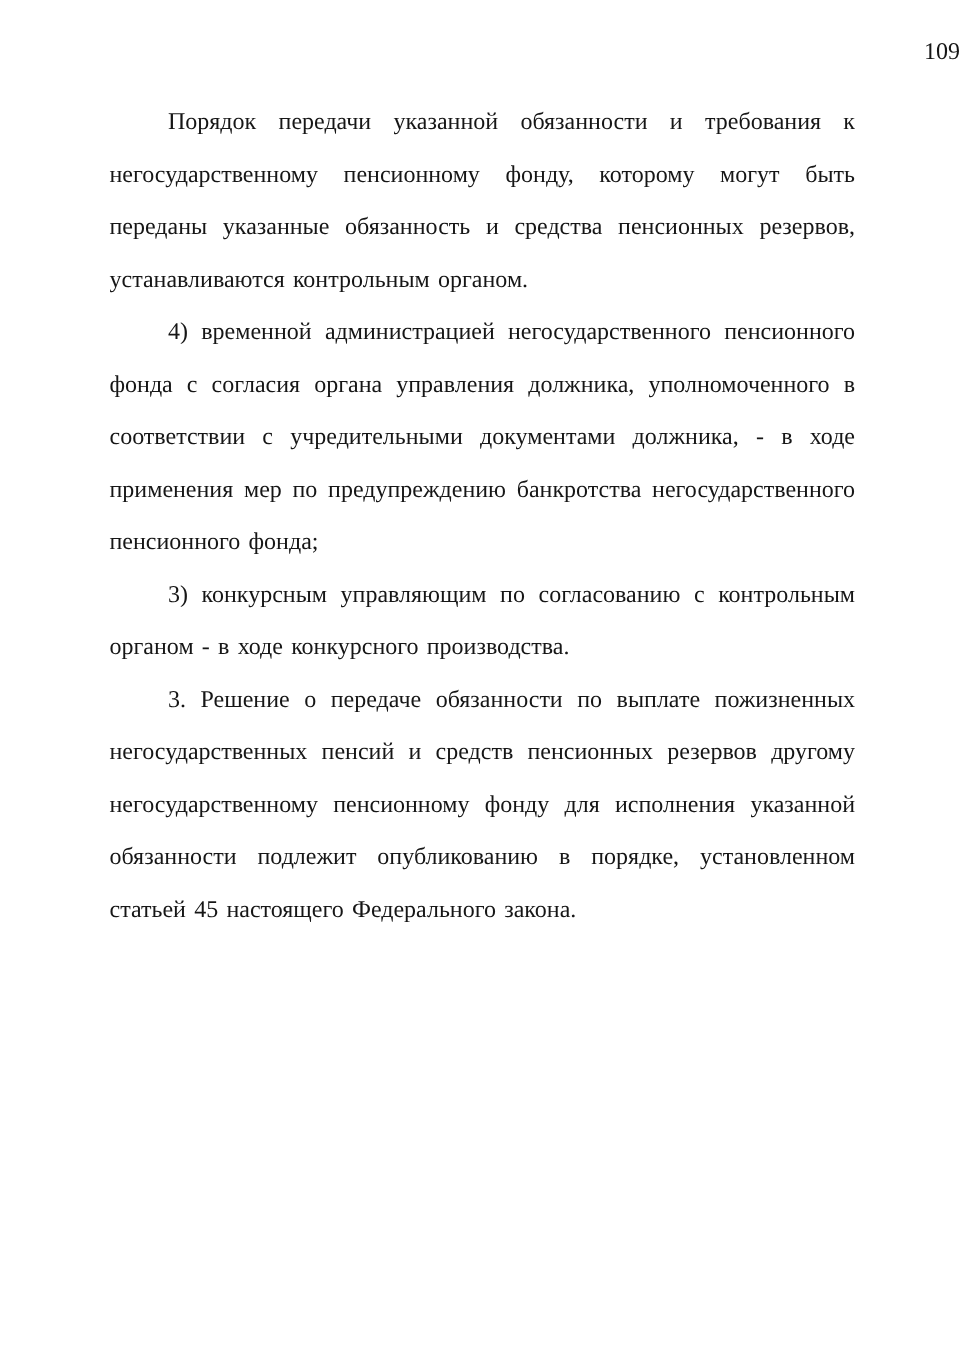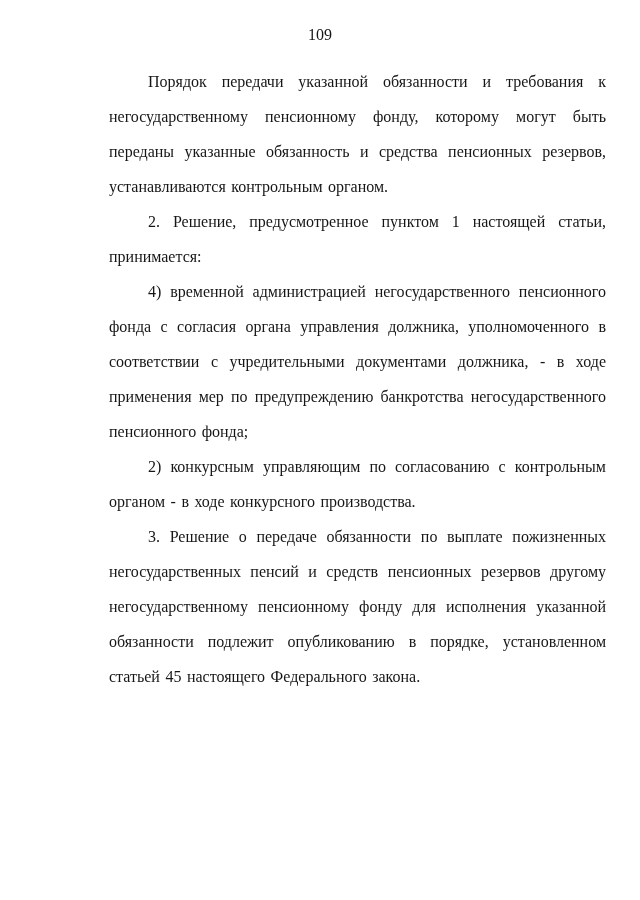--- a/index.html
+++ b/index.html
@@ -14,46 +14,44 @@
       background: #ffffff;
       color: #161616;
       font-family: "Liberation Serif", "DejaVu Serif", serif;
       overflow: hidden;
     }
     .page-number {
       position: absolute;
       top: 26px;
       left: 0;
       width: 640px;
-      text-align: center;
+      text-align: right;
       font-size: 16px;
       line-height: 18px;
     }
     .content {
       position: absolute;
       top: 64px;
       left: 73px;
       width: 497px;
       font-size: 16px;
       line-height: 35px;
       text-align: justify;
-      margin-left: 36px;
     }
     .content p.para {
       margin: 0;
       padding: 0;
       text-indent: 39px;
       word-spacing: 1.5px;
     }
   </style>
 </head>
 <body>
 
 <div class="page">
   <div class="page-number">109</div>
   <div class="content">
       <p class="para">Порядок передачи указанной обязанности и требования к негосударственному пенсионному фонду, которому могут быть переданы указанные обязанность и средства пенсионных резервов, устанавливаются контрольным органом.</p>
-      <p class="para">2. Решение, предусмотренное пунктом 1 настоящей статьи, принимается:</p>
       <p class="para">4) временной администрацией негосударственного пенсионного фонда с согласия органа управления должника, уполномоченного в соответствии с учредительными документами должника, - в ходе применения мер по предупреждению банкротства негосударственного пенсионного фонда;</p>
-      <p class="para">2) конкурсным управляющим по согласованию с контрольным органом - в ходе конкурсного производства.</p>
+      <p class="para">3) конкурсным управляющим по согласованию с контрольным органом - в ходе конкурсного производства.</p>
       <p class="para">3. Решение о передаче обязанности по выплате пожизненных негосударственных пенсий и средств пенсионных резервов другому негосударственному пенсионному фонду для исполнения указанной обязанности подлежит опубликованию в порядке, установленном статьей 45 настоящего Федерального закона.</p>
     </div>
 </div>
 
 </body></html>

